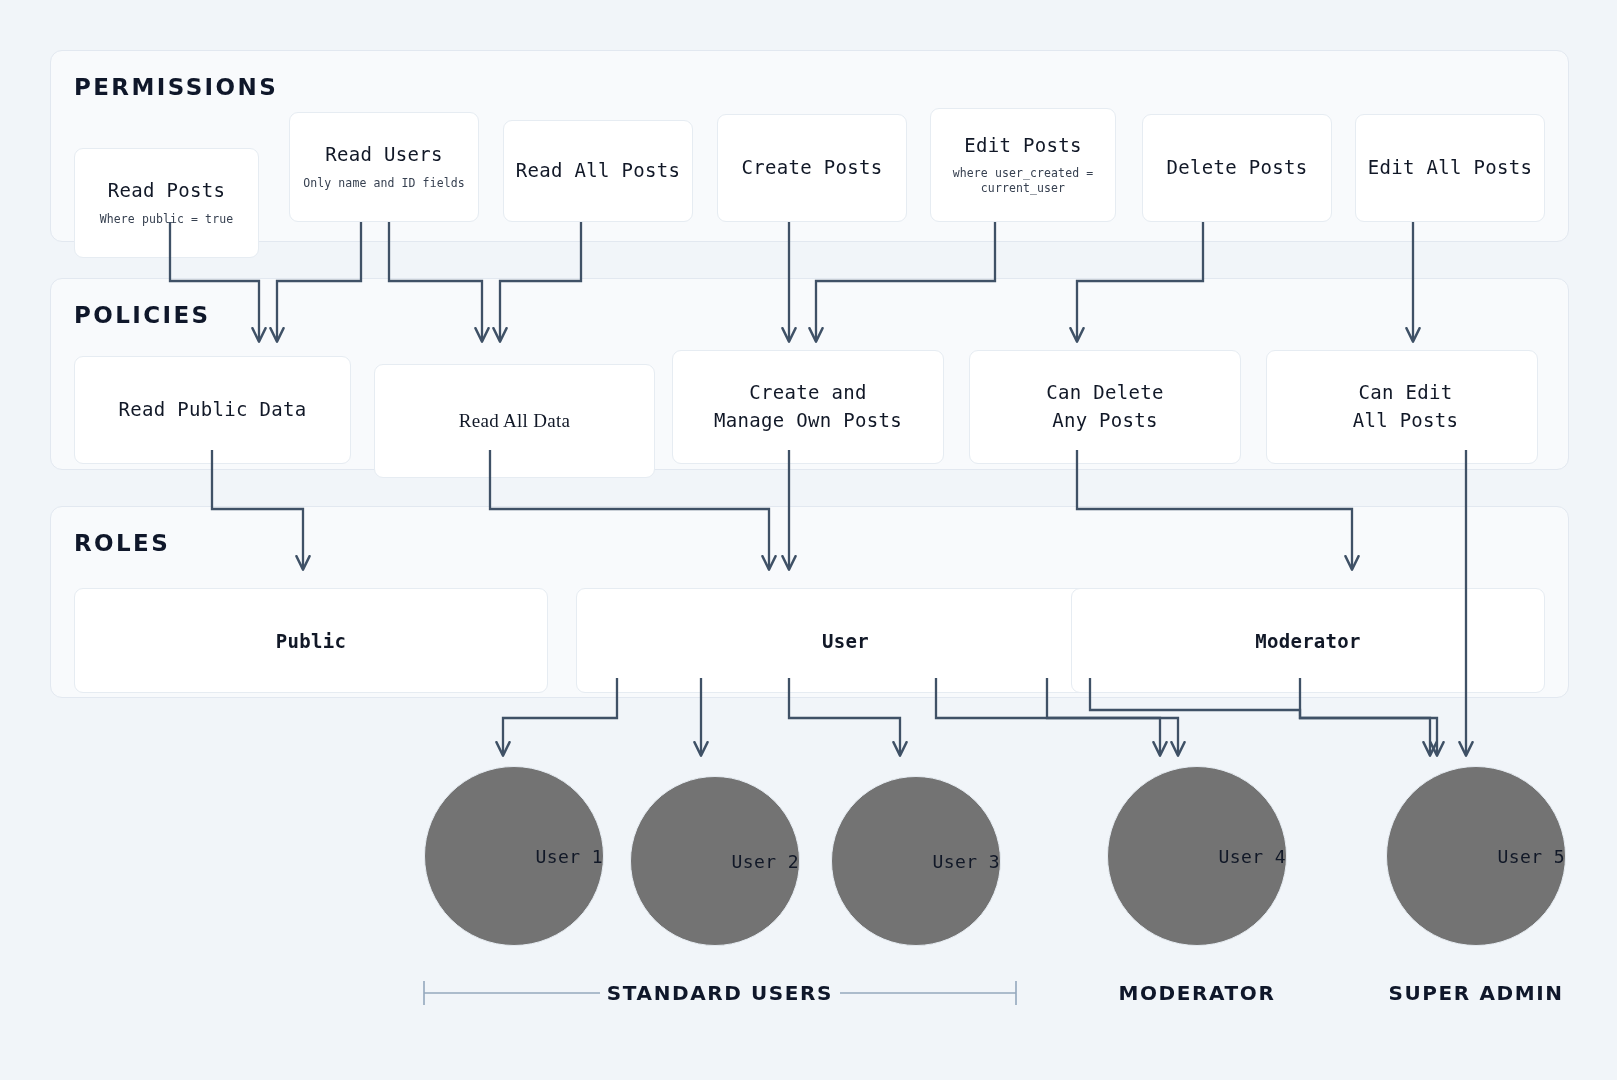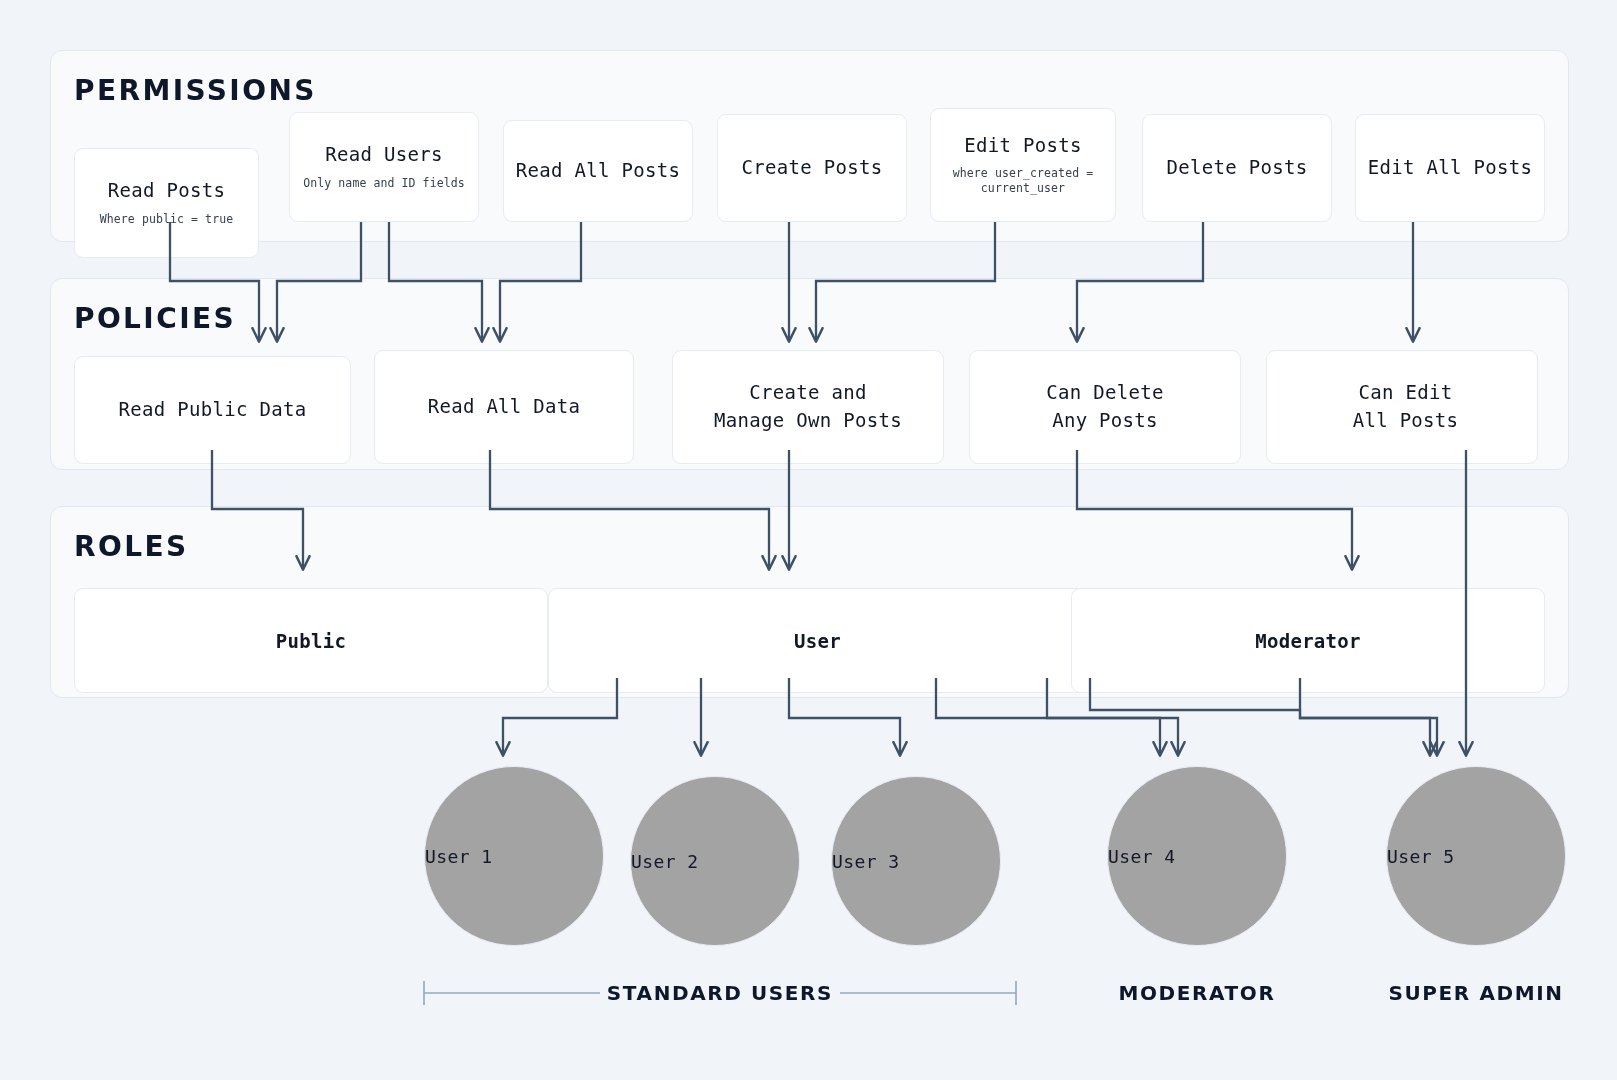--- a/index.html
+++ b/index.html
@@ -21,21 +21,21 @@
     background:#f8fafc;
     border:1px solid #e2e8f0;
     border-radius:12px;
     box-sizing:border-box;
     z-index:1;
   }
   .panel-title{
     position:absolute;
     font-family:"DejaVu Sans","Liberation Sans",sans-serif;
     font-weight:700;
-    font-size:28px;
+    font-size:23px;
     letter-spacing:2.4px;
     color:#0f172a;
     z-index:3;
     white-space:nowrap;
   }
 
   
   .card{
     position:absolute;
     background:#ffffff;
@@ -70,25 +70,25 @@
   .policy .t{font-size:19px;line-height:1.45;}
 
   
   .role{position:absolute;background:#fff;border:1px solid #e6ecf2;border-radius:9px;
         box-sizing:border-box;display:flex;align-items:center;justify-content:center;z-index:3;}
   .role .t{font-size:19px;color:#111827;letter-spacing:.3px;font-weight:bold;}
 
   
   .ucircle{
     position:absolute;
-    background:#a3a3a3;
+    background:#737373;
     border:1px solid #e6ecf2;
     border-radius:50%;
     box-sizing:border-box;
-    display:flex;align-items:center;justify-content:flex-start;
+    display:flex;align-items:center;justify-content:flex-end;
     z-index:3;
   }
   .ucircle .t{font-size:18px;color:#111827;letter-spacing:.4px;}
 
   
   .grouplabel{
     position:absolute;
     font-family:"DejaVu Sans","Liberation Sans",sans-serif;
     font-weight:700;
     font-size:20px;
@@ -192,21 +192,21 @@
   </div>
 
   <div class="card" style="left:1355px;top:114px;width:190px;height:108px;">
     <div class="t">Edit All Posts</div>
   </div>
 
   <div class="card policy" style="left:74px;top:356px;width:277px;height:108px;">
     <div class="t">Read Public Data</div>
   </div>
 
-  <div class="card policy" style="left:374px;top:350px;width:260px;height:114px;">
+  <div class="card policy" style="left:374px;top:364px;width:281px;height:114px;font-family:Liberation Serif, serif;">
     <div class="t">Read All Data</div>
   </div>
 
   <div class="card policy" style="left:672px;top:350px;width:272px;height:114px;">
     <div class="t">Create and
 Manage Own Posts</div>
   </div>
 
   <div class="card policy" style="left:969px;top:350px;width:272px;height:114px;">
     <div class="t">Can Delete
@@ -215,21 +215,21 @@
 
   <div class="card policy" style="left:1266px;top:350px;width:272px;height:114px;padding-left:15px;">
     <div class="t">Can Edit
 All Posts</div>
   </div>
 
   <div class="role" style="left:74px;top:588px;width:474px;height:105px;">
     <div class="t">Public</div>
   </div>
 
-  <div class="role" style="left:548px;top:588px;width:539px;height:105px;text-align:center;">
+  <div class="role" style="left:576px;top:588px;width:539px;height:105px;text-align:center;">
     <div class="t">User</div>
   </div>
 
   <div class="role" style="left:1071px;top:588px;width:474px;height:105px;">
     <div class="t">Moderator</div>
   </div>
 
   <div class="ucircle" style="left:424px;top:766px;width:180px;height:180px;">
     <div class="t">User 1</div>
   </div>

